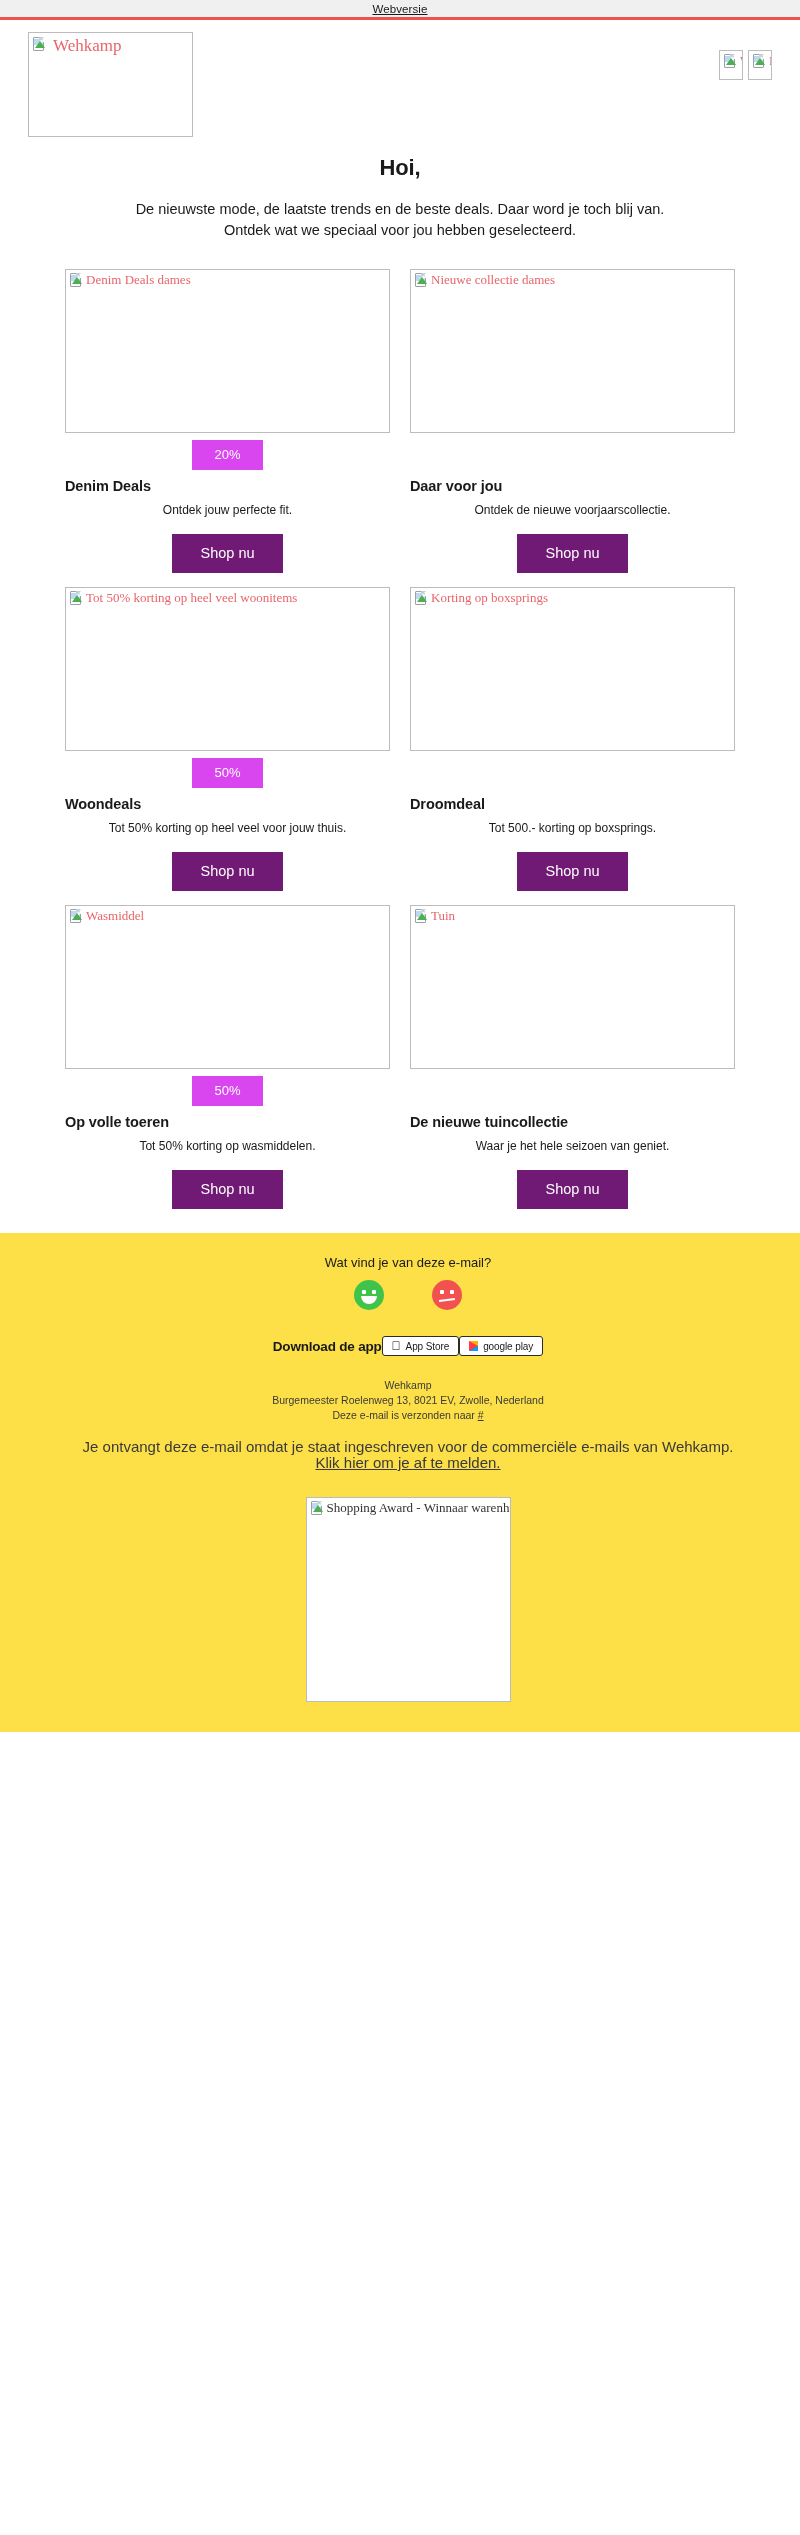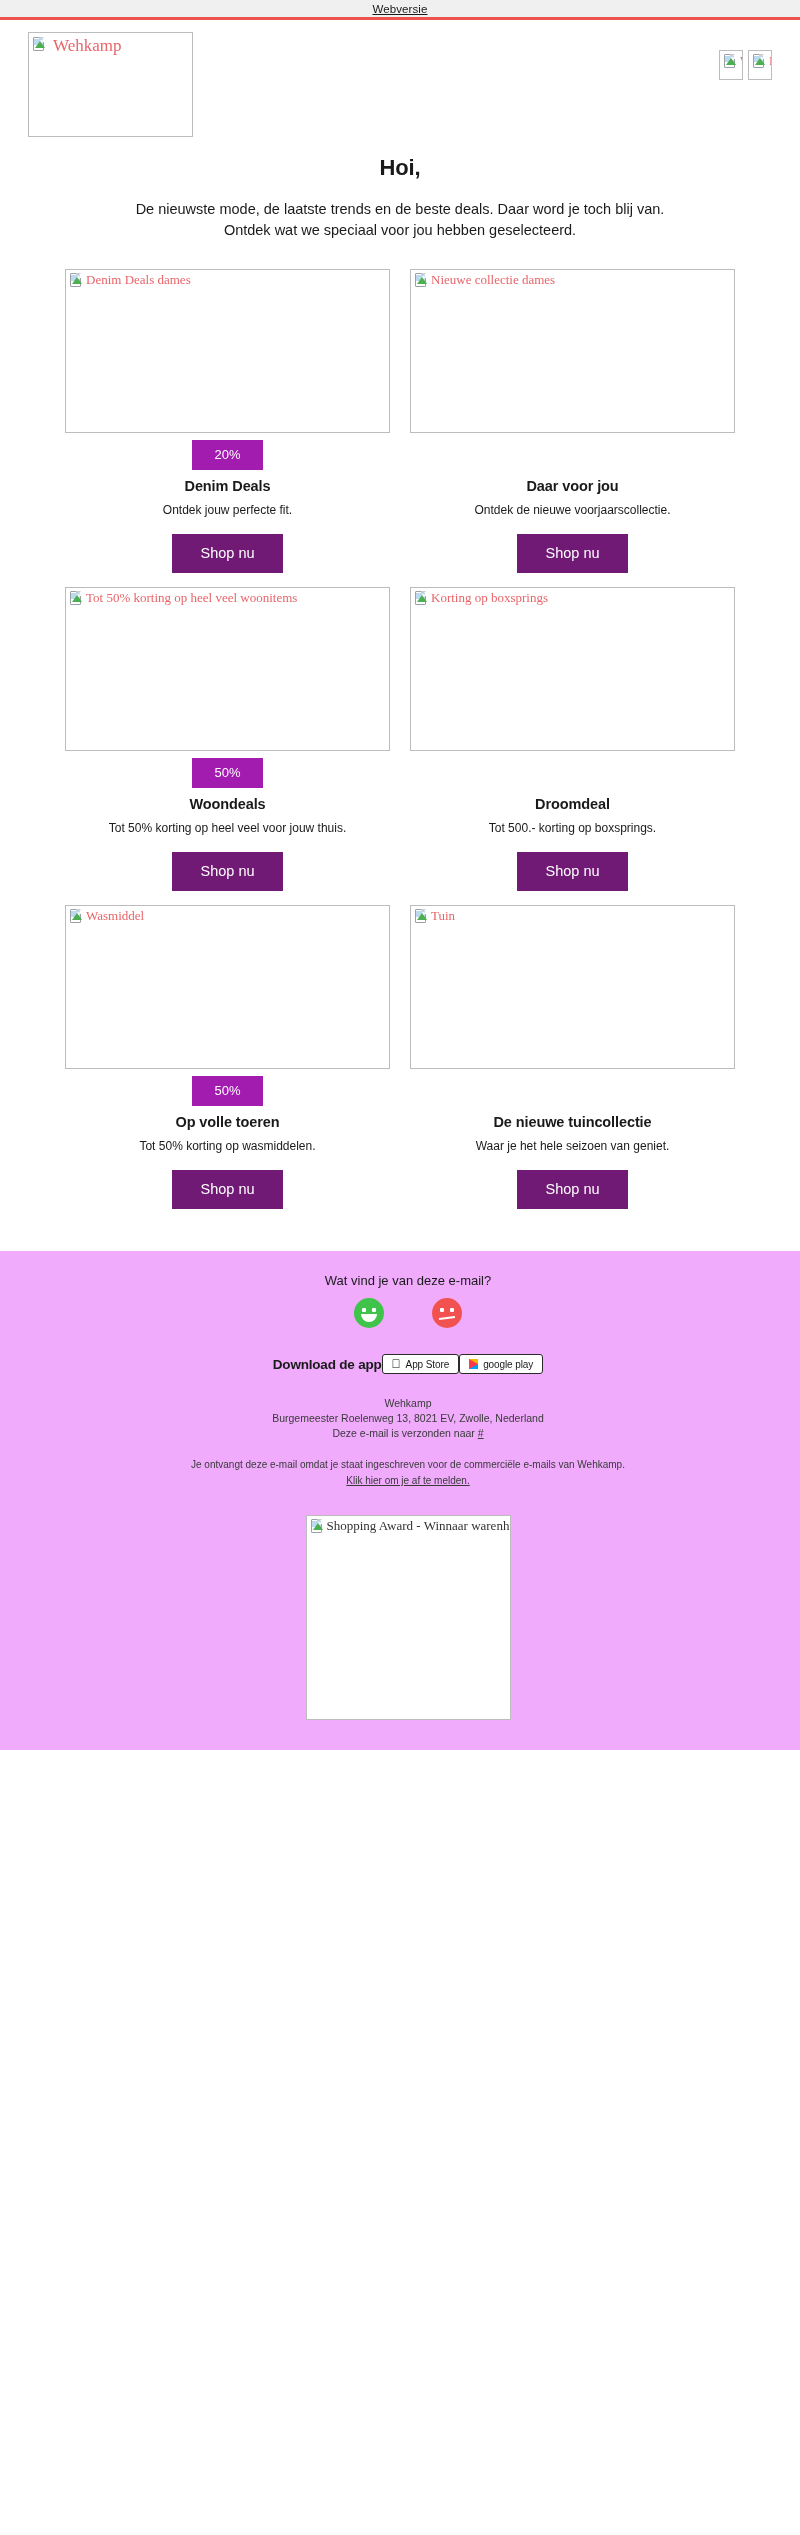--- a/index.html
+++ b/index.html
@@ -123,30 +123,29 @@
     gap: 0;
   }
   .cell {
     width: 50%;
     padding: 0 10px;
     margin-bottom: 14px;
   }
   .card-img { width: 100%; height: 164px; }
   .badge-row { height: 30px; margin-top: 7px; display:flex; justify-content:center; }
   .badge {
-    background: #a21caf;
+    background: #d946ef;
     color: #ffffff;
     font-size: 13px;
     line-height: 20px;
     padding: 5px 22px;
     display: inline-block;
     font-weight: normal;
   }
   .card-title {
-    text-align: center;
     font-size: 14.5px;
     font-weight: bold;
     margin: 8px 0 0 0;
     letter-spacing: -.1px;
   }
   .card-desc {
     text-align: center;
     font-size: 12px;
     line-height: 20px;
     margin: 6px 0 0 0;
@@ -158,23 +157,22 @@
     border: none;
     font-family: "Liberation Sans", sans-serif;
     font-size: 14.5px;
     padding: 11px 28px;
     cursor: pointer;
     line-height: 17px;
   }
 
   
   .footer {
-    background: #f0abfc;
+    background: #fde047;
     padding: 22px 0 30px 16px;
-    margin-top: 18px;
   }
   .feedback { text-align: center; }
   .feedback .q {
     font-size: 13px;
     color: #1a1a1a;
     margin: 0 0 10px 0;
   }
   .faces { display:flex; justify-content:center; gap: 48px; }
   .face {
     width: 30px; height: 30px; border-radius: 50%;
@@ -252,21 +250,21 @@
   .addr {
     text-align: center;
     font-size: 10.5px;
     line-height: 15px;
     color: #3a3a3a;
     margin-top: 22px;
   }
   .addr a { color:#3a3a3a; text-decoration: underline; }
   .legal {
     text-align: center;
-    font-size: 10px;
+    font-size: 15px;
     line-height: 16px;
     color: #3a3a3a;
     margin-top: 16px;
   }
   .legal a { color:#3a3a3a; text-decoration: underline; }
 
   .award-wrap { display:flex; justify-content:center; margin-top: 26px; }
   .award-box { width: 205px; height: 205px; }
   .award-box .alt { color:#333; font-family:"Liberation Serif", serif; font-size:13px; }
 </style>

